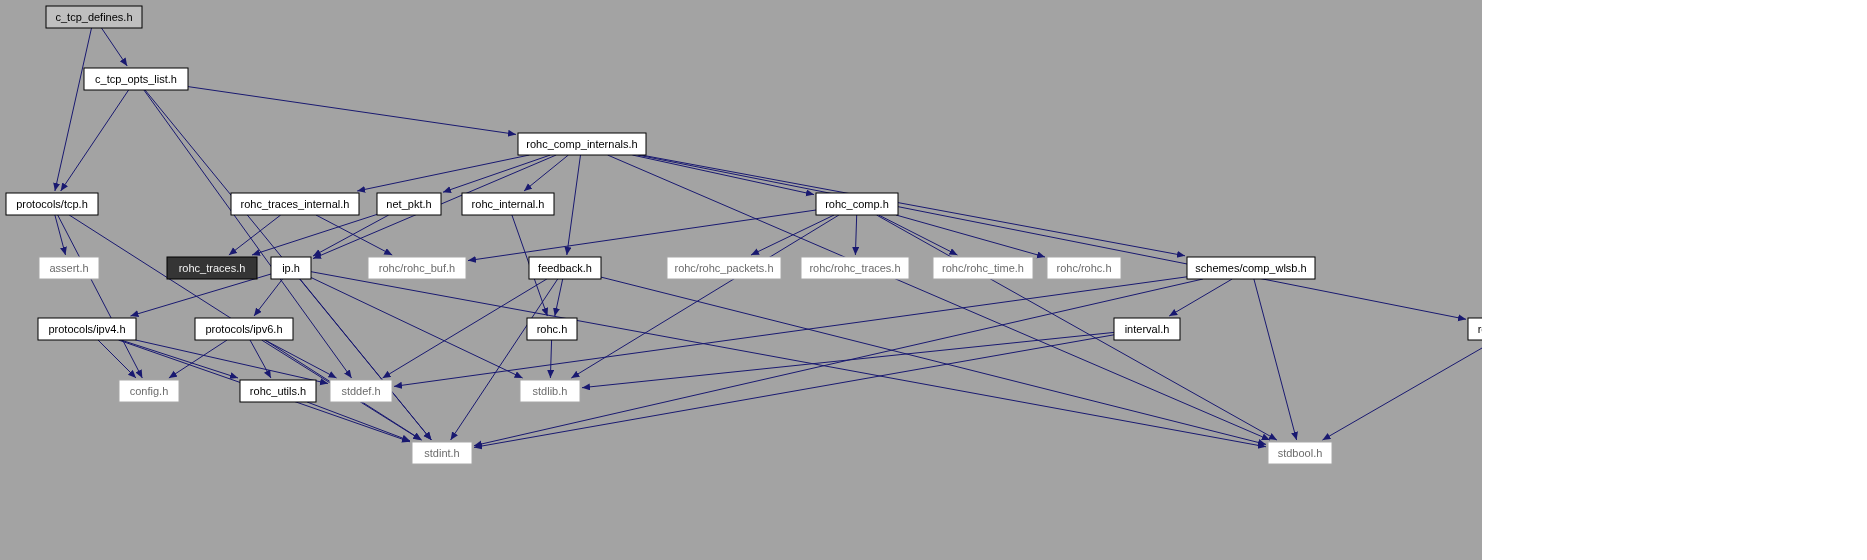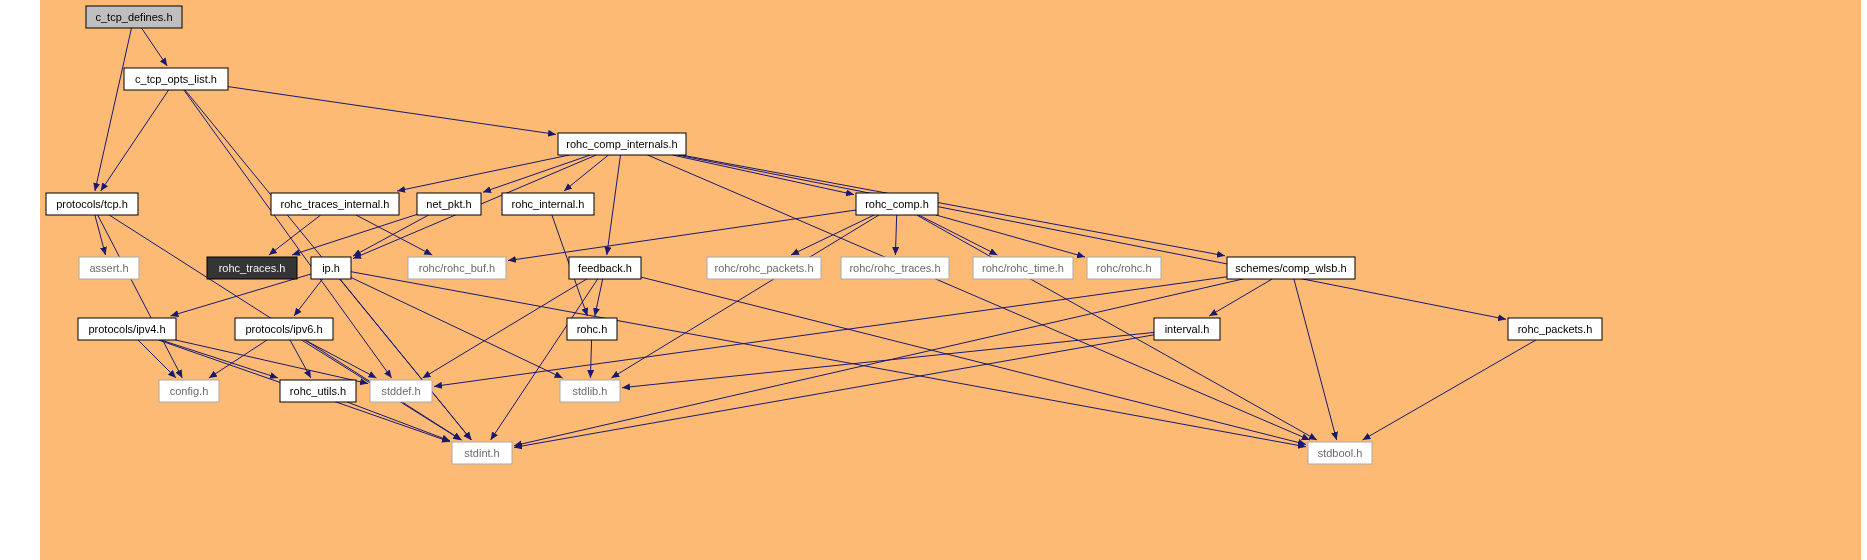--- a/index.html
+++ b/index.html
@@ -3,25 +3,24 @@
 <meta charset="utf-8">
 <style>
   html, body {
     margin: 0;
     padding: 0;
     background: #ffffff;
     font-family: "Liberation Sans", sans-serif;
   }
   .canvas {
     position: relative;
-    width: 1821px;
+    width: 1482px;
     height: 560px;
-    background: #fdba74;
+    background: #a3a3a3;
     overflow: hidden;
-    margin-left: 40px;
   }
   svg { position: absolute; left: 0; top: 0; }
   .edge {
     stroke-width: 1;
     fill: none;
   }
   .node-rect-internal {
     fill: #ffffff;
     stroke: #000000;
     stroke-width: 1;

